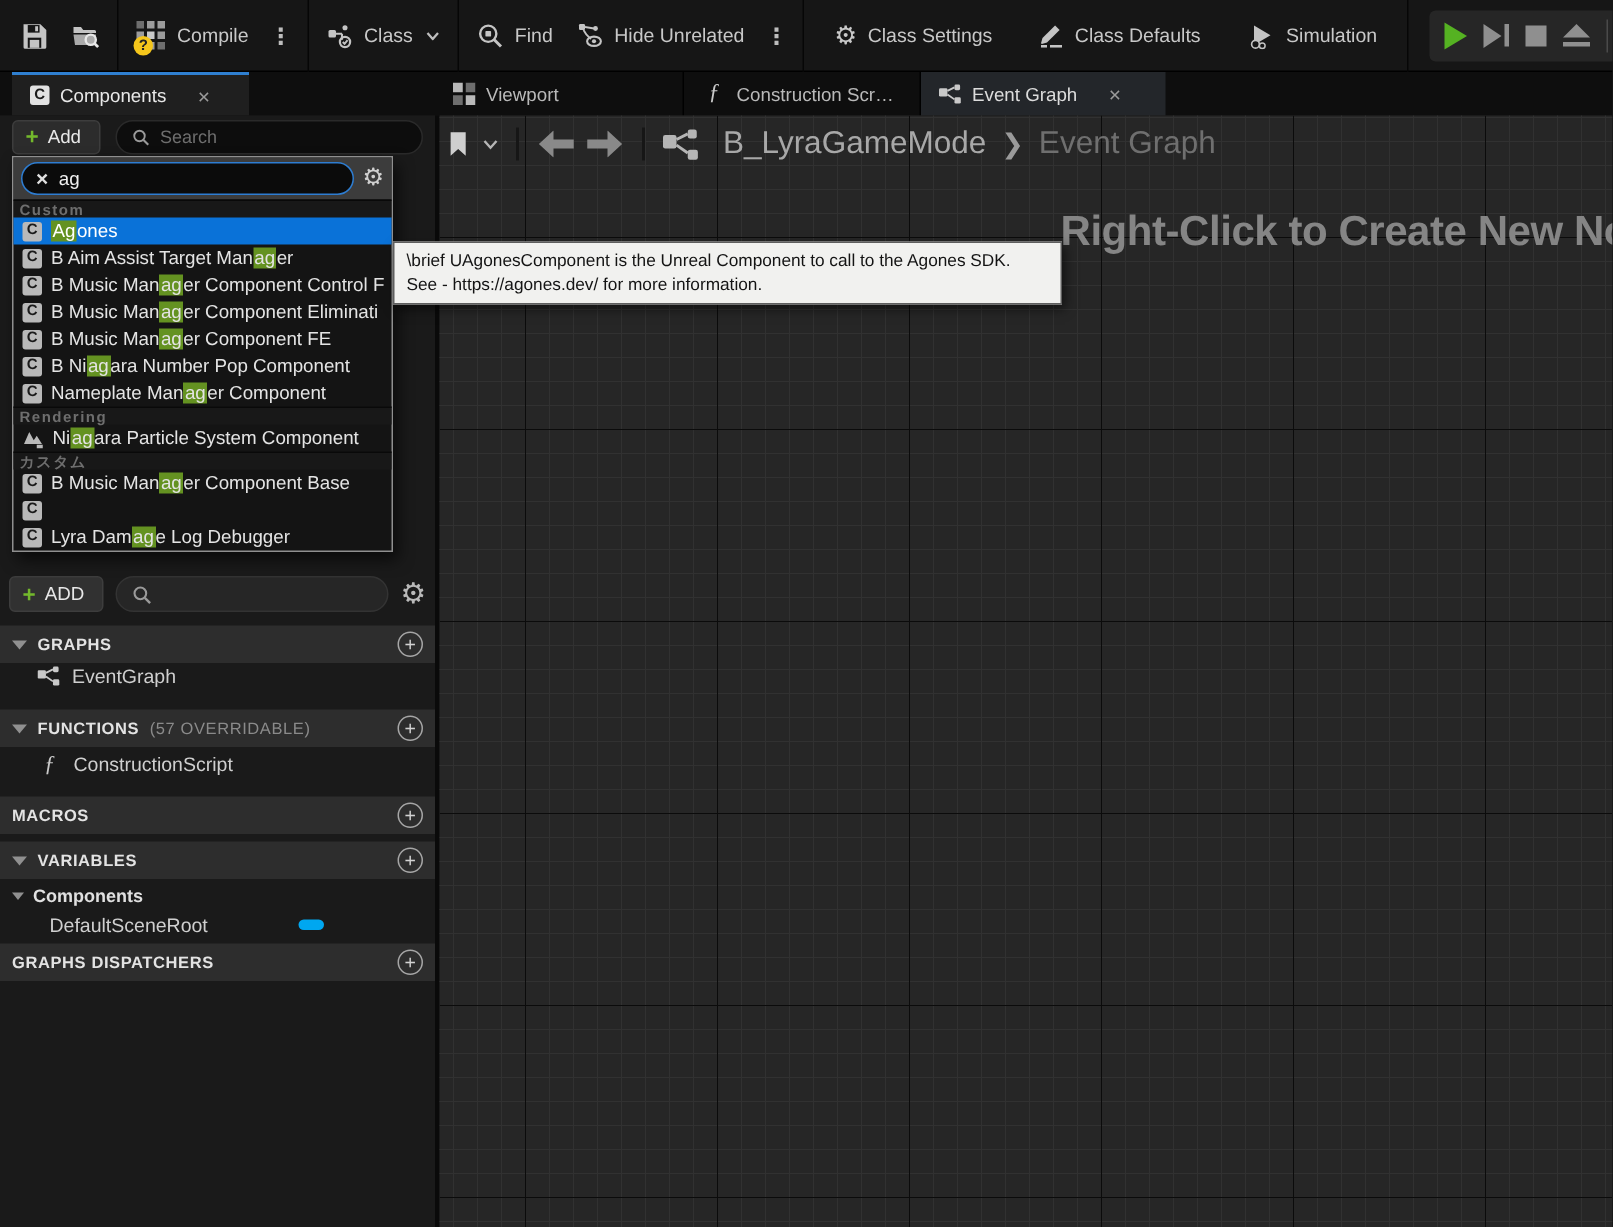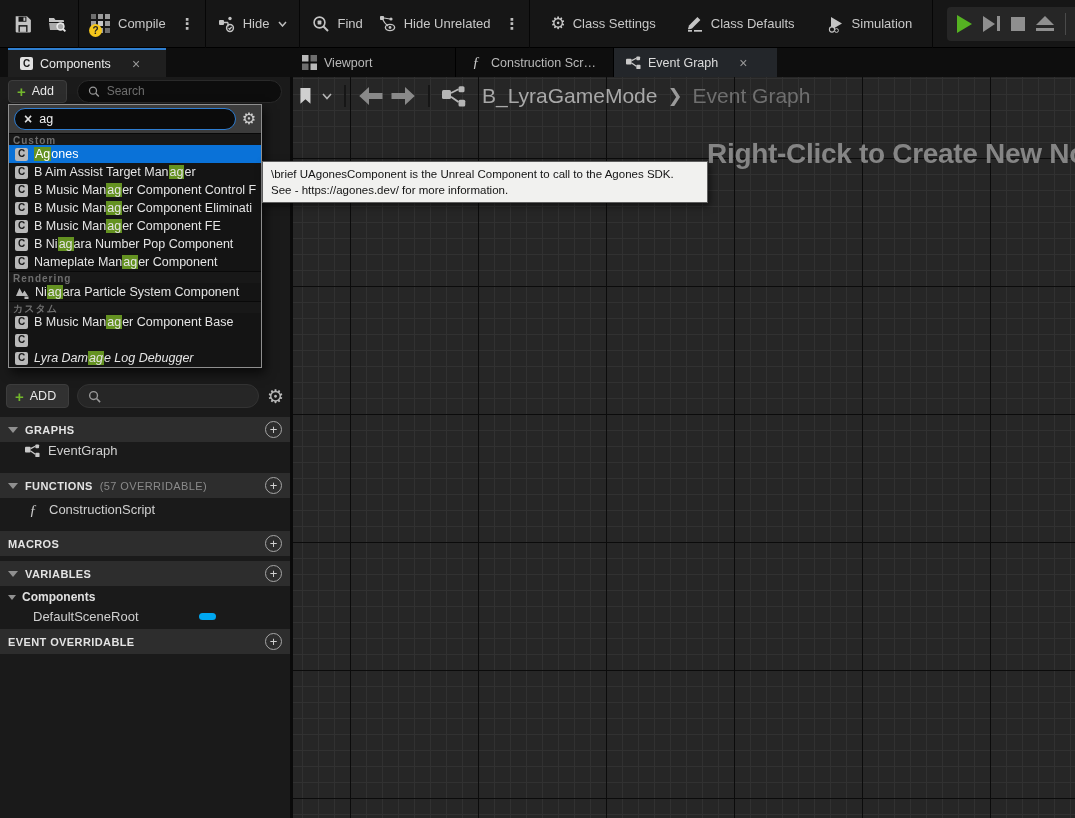--- a/index.html
+++ b/index.html
@@ -181,21 +181,21 @@
     <span class="kebab">⋮</span>
     <div class="tb-sep"></div>
     <div class="tb-btn">
       <svg class="icon16" viewBox="0 0 18 18">
         <rect x="1" y="5" width="5" height="5" rx="1" fill="#c4c4c4"></rect>
         <path d="M6 7.5 h4 M10 7.5 v4" stroke="#c4c4c4" stroke-width="1.4" fill="none"></path>
         <circle cx="12" cy="3.5" r="1.7" fill="#c4c4c4"></circle>
         <circle cx="12" cy="13" r="3.4" fill="none" stroke="#c4c4c4" stroke-width="1.5"></circle>
         <path d="M10.5 13 l1.2 1.2 2-2.4" stroke="#c4c4c4" stroke-width="1.3" fill="none"></path>
       </svg>
-      <span>Hide</span>
+      <span>Class</span>
       <svg class="chev" width="9" height="6" viewBox="0 0 9 6">
         <path d="M1 1 L4.5 5 L8 1" stroke="#bdbdbd" stroke-width="1.5" fill="none"></path>
         </svg>
     </div>
     <div class="tb-sep"></div>
     <div class="tb-btn">
       <svg class="icon16" viewBox="0 0 18 18">
         <circle cx="7.5" cy="7.5" r="5.4" fill="none" stroke="#c4c4c4" stroke-width="1.6"></circle>
         <rect x="5.6" y="5.6" width="3.8" height="3.8" rx=".6" fill="#c4c4c4"></rect>
         <line x1="11.5" y1="11.5" x2="16" y2="16" stroke="#c4c4c4" stroke-width="2"></line>
@@ -350,21 +350,21 @@
     </div>
     <div class="subgrp" style="top:511px">
       <span class="tri-down"></span>
       <span>Components</span>
     </div>
     <div class="var-item" style="top:529px">
       <span>DefaultSceneRoot</span>
       <span class="var-pill"></span>
     </div>
     <div class="sec-hdr" style="top:552px">
-      <span class="lbl">EVENT OVERRIDABLE</span>
+      <span class="lbl">GRAPHS DISPATCHERS</span>
       <span class="plus-circle">+</span>
     </div>
   </div>
 
   <div class="graph-divider"></div>
   <div class="graph-canvas">
     <div class="graph-toolbar">
       <svg width="16" height="19" viewBox="0 0 14 17">
         <path d="M2 1 h9 v14 l-4.5 -4 L2 15z" fill="#cfcfcf"></path>
       </svg>
@@ -444,21 +444,21 @@
         <div class="dd-item">
           <span class="comp-ic">C</span>
           <span style="white-space: nowrap;">B Music Man<span class="hl">ag</span>er Component Base</span>
         </div>
         <div class="dd-item">
           <span class="comp-ic">C</span>
           <span style="white-space: nowrap; margin-top: 32px;">Gameplay Mess<span class="hl">ag</span>e Processor</span>
         </div>
         <div class="dd-item">
           <span class="comp-ic">C</span>
-          <span style="white-space: nowrap; font-style: italic;">Lyra Dam<span class="hl">ag</span>e Log Debugger</span>
+          <span style="white-space: nowrap;">Lyra Dam<span class="hl">ag</span>e Log Debugger</span>
         </div>
       </div>
   </div>
 
   <div class="tooltip">\brief UAgonesComponent is the Unreal Component to call to the Agones SDK.
 See - https://agones.dev/ for more information.</div>
 
 </div>
 
 </body></html>

